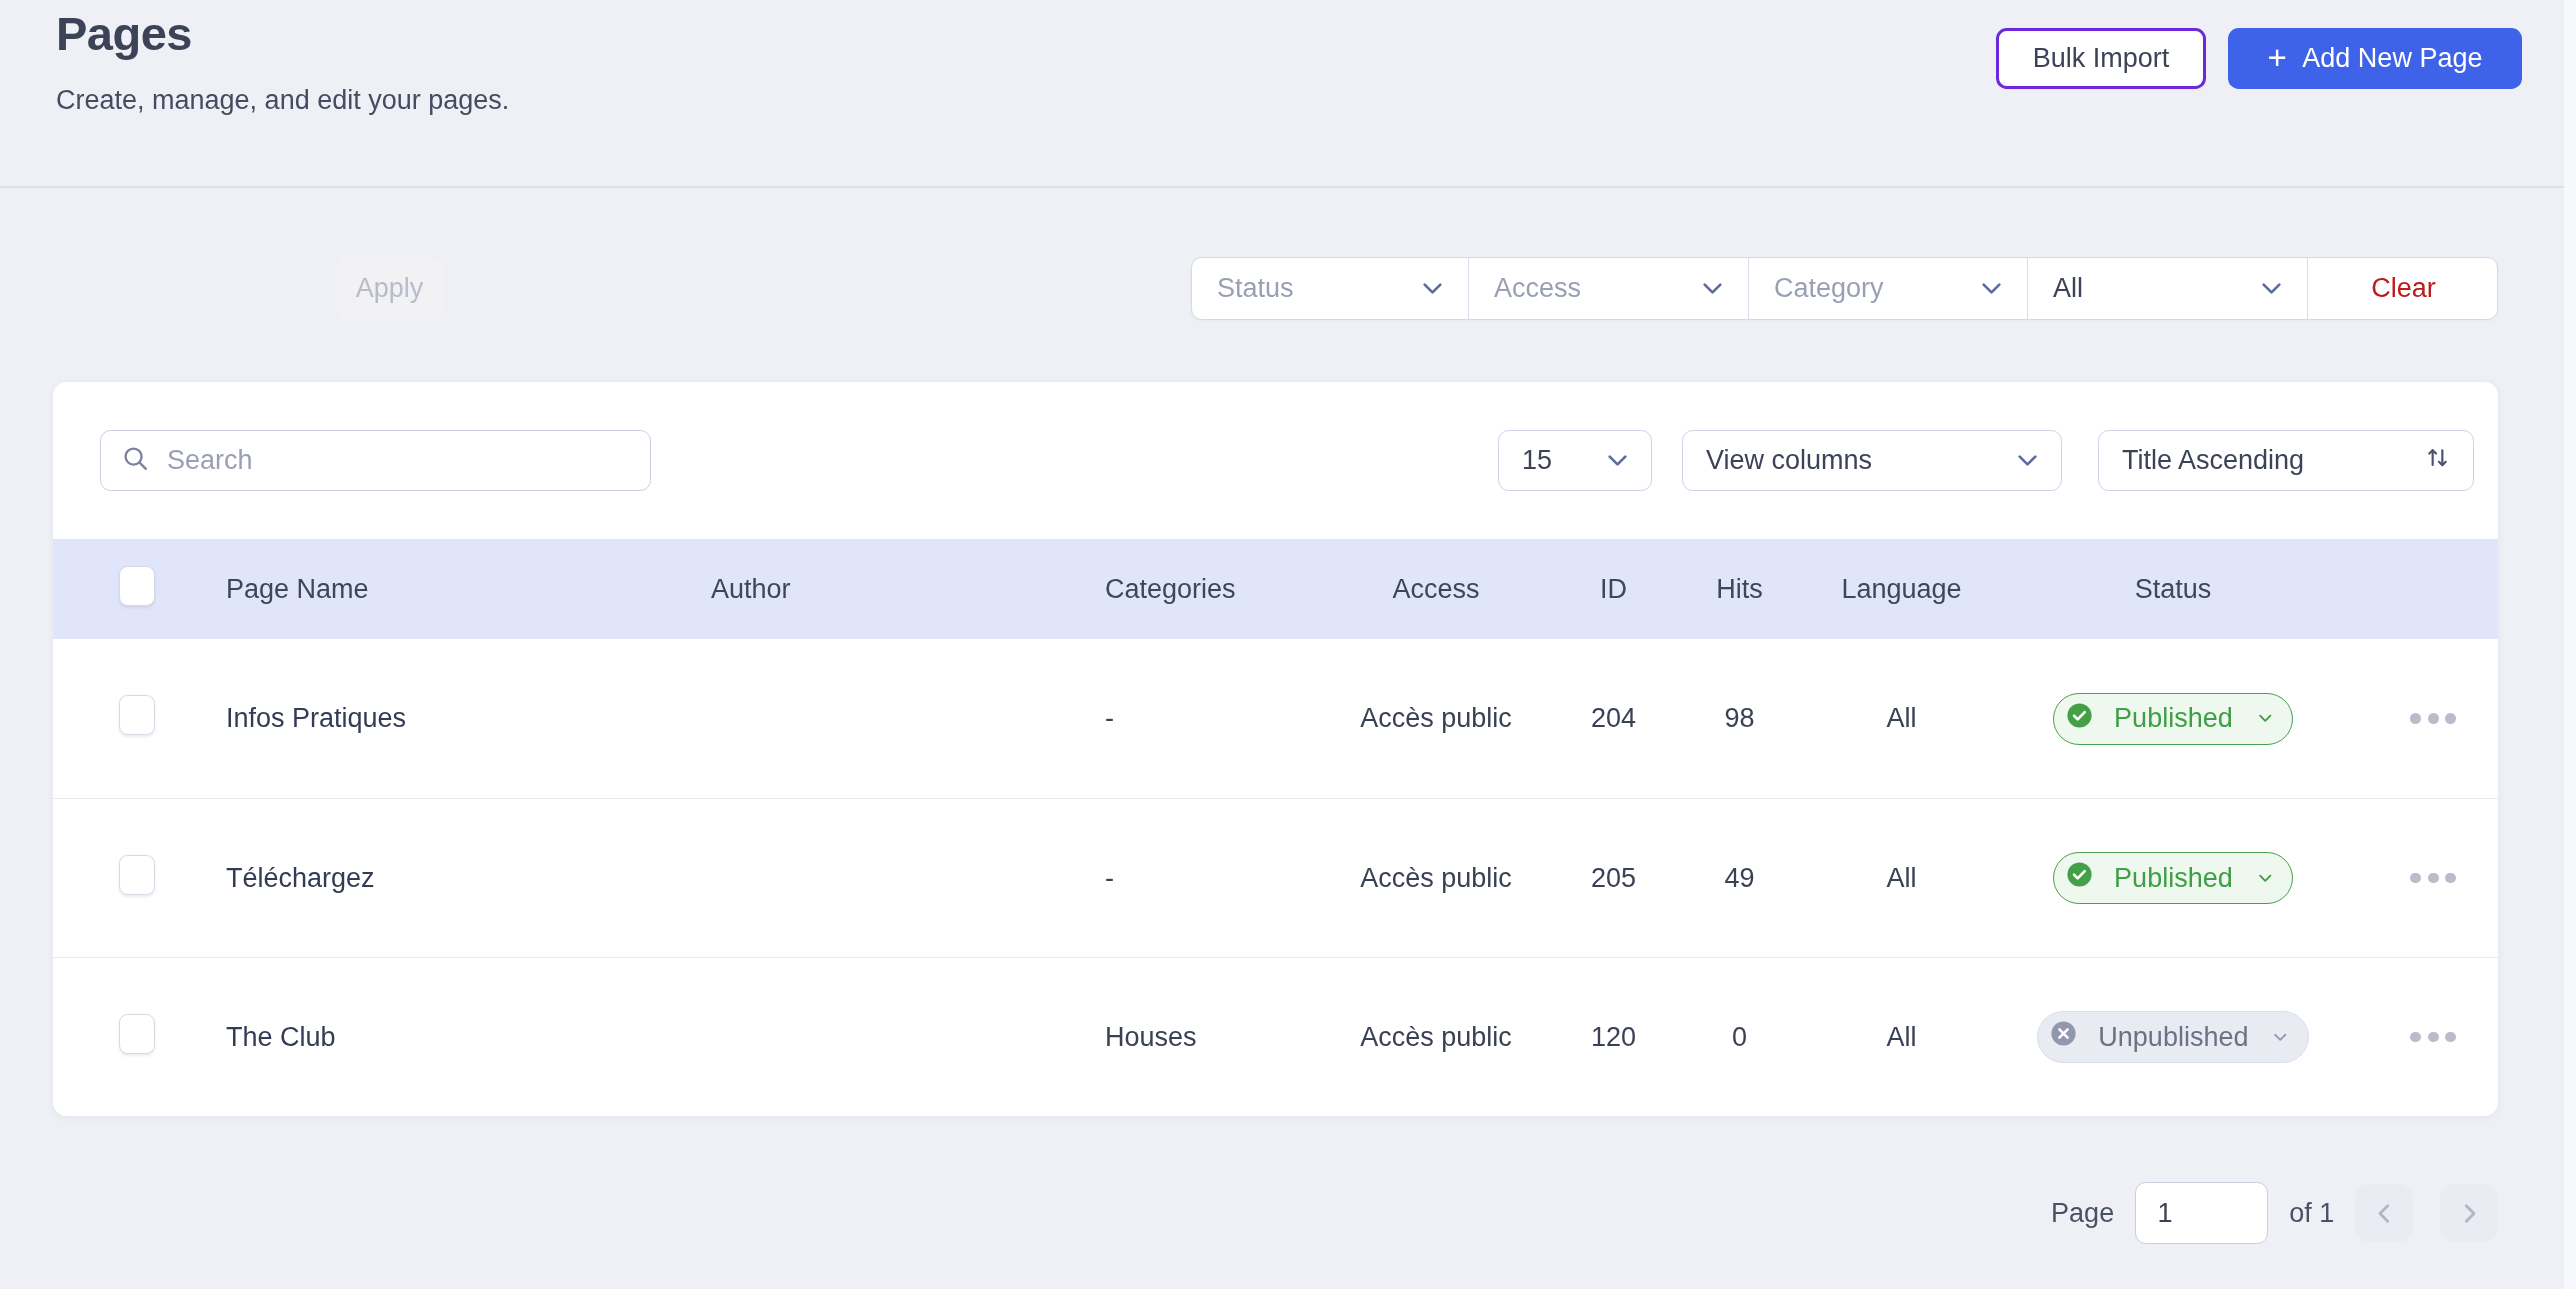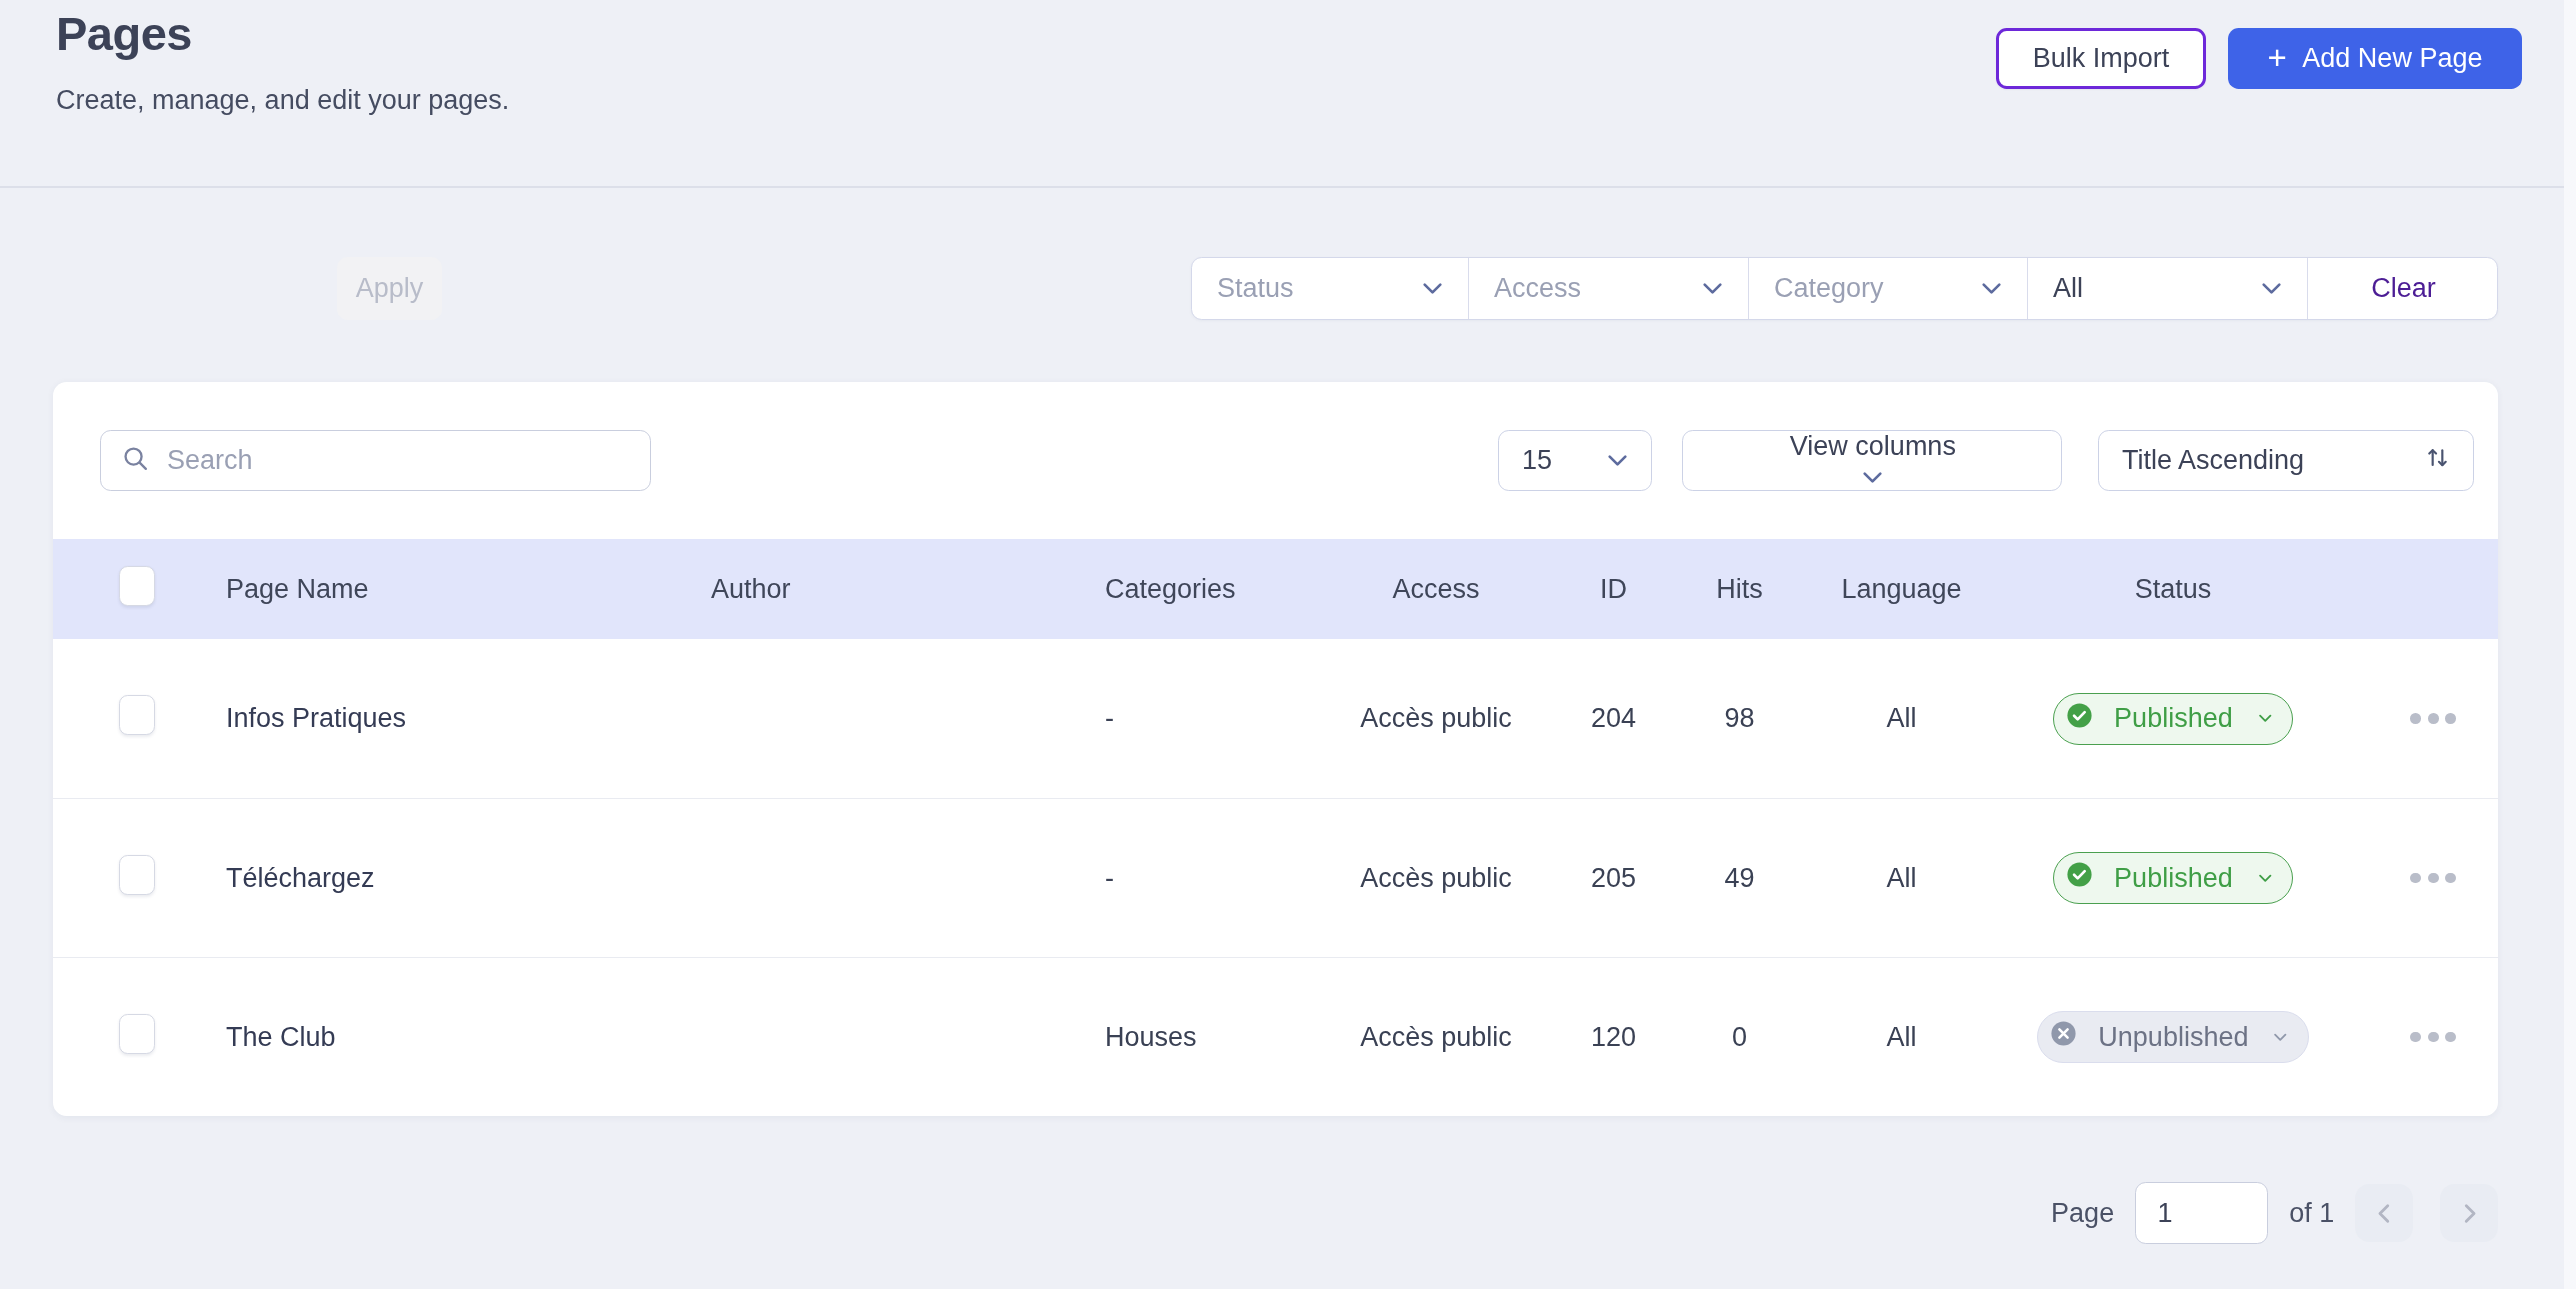--- a/index.html
+++ b/index.html
@@ -62,21 +62,21 @@
     display:flex; align-items:center; justify-content:space-between;
     padding:0 23px 0 25px; font-size:27px; color:#9aa0b4;
     border-right:1px solid #d9dcec; cursor:pointer; flex:0 0 auto;
   }
   .filter-seg .chev { color:#5d6b9e; }
   .filter-seg.selected { color:#3c4257; }
   .filter-seg.w1 { width:277px; } .filter-seg.w2 { width:280px; }
   .filter-seg.w3 { width:279px; } .filter-seg.w4 { width:280px; }
   .filter-clear {
     flex:1; display:flex; align-items:center; justify-content:center;
-    font-size:27px; color:#4c1d95; cursor:pointer; border-right:none;
+    font-size:27px; color:#b91c1c; cursor:pointer; border-right:none;
   }
 
   
   .card {
     position:absolute; left:53px; top:382px; width:2445px; height:734px;
     background:#ffffff; border-radius:13.6px;
     box-shadow:0 1.9px 7.8px rgba(50,60,100,.06);
   }
   .search-box {
     position:absolute; left:47px; top:48px; width:551px; height:61px;
@@ -89,21 +89,21 @@
   }
   .search-box input::placeholder { color:#9aa0b4; }
   .ctl {
     position:absolute; top:48px; height:61px; background:#fff;
     border:1px solid #ccd2e6; border-radius:10.7px;
     display:flex; align-items:center; justify-content:space-between;
     padding:0 21.3px 0 23px; font-size:27px; color:#3c4257; cursor:pointer;
   }
   .ctl .chev { color:#5d6b9e; }
   .ctl-perpage { left:1445px; width:154px;gap:14px; }
-  .ctl-columns { left:1629px; width:380px;flex-direction:column; }
+  .ctl-columns { left:1629px; width:380px; }
   .ctl-sort    { left:2045px; width:376px; }
   .ctl-sort .sort-ic { color:#4a5470; margin-top:-7.8px; }
 
   
   .tgrid {
     display:grid;
     grid-template-columns:173px 485px 394px 234px 194px 161px 91px 233px 310px 171px;
     align-items:center;
   }
   .thead {

